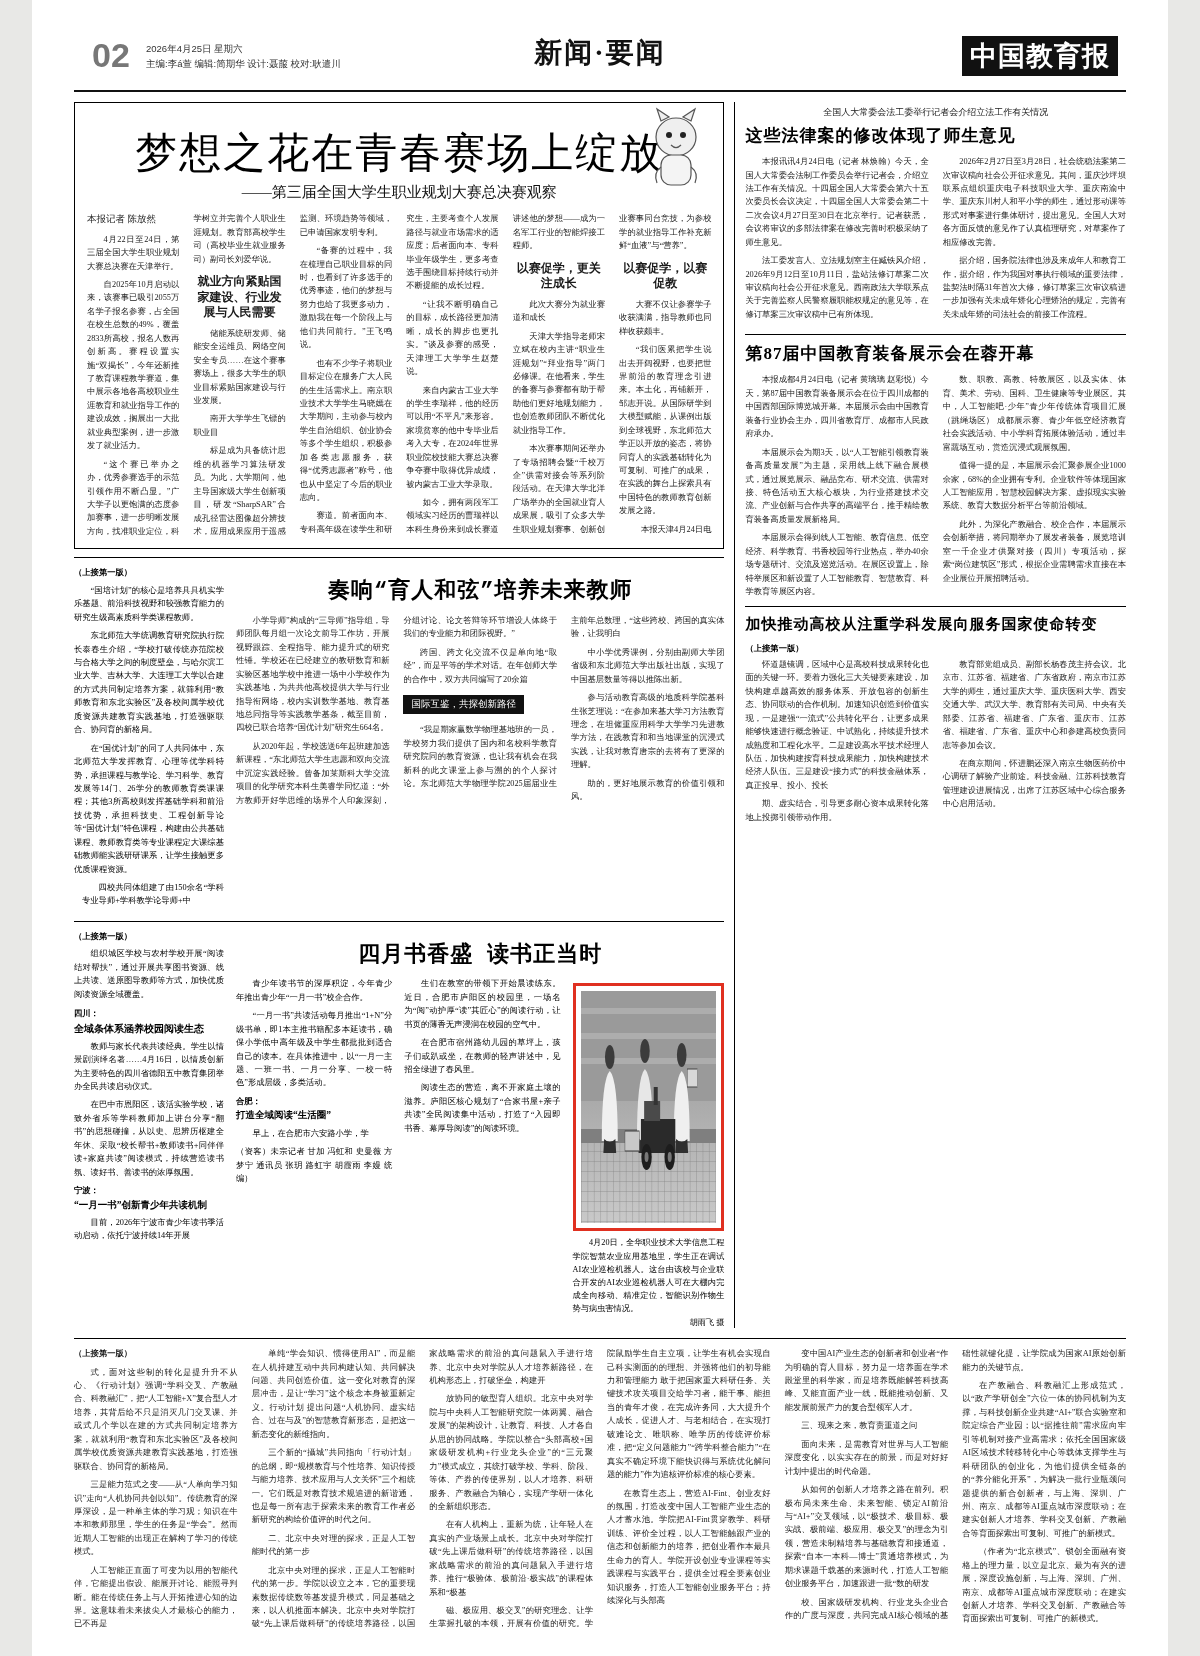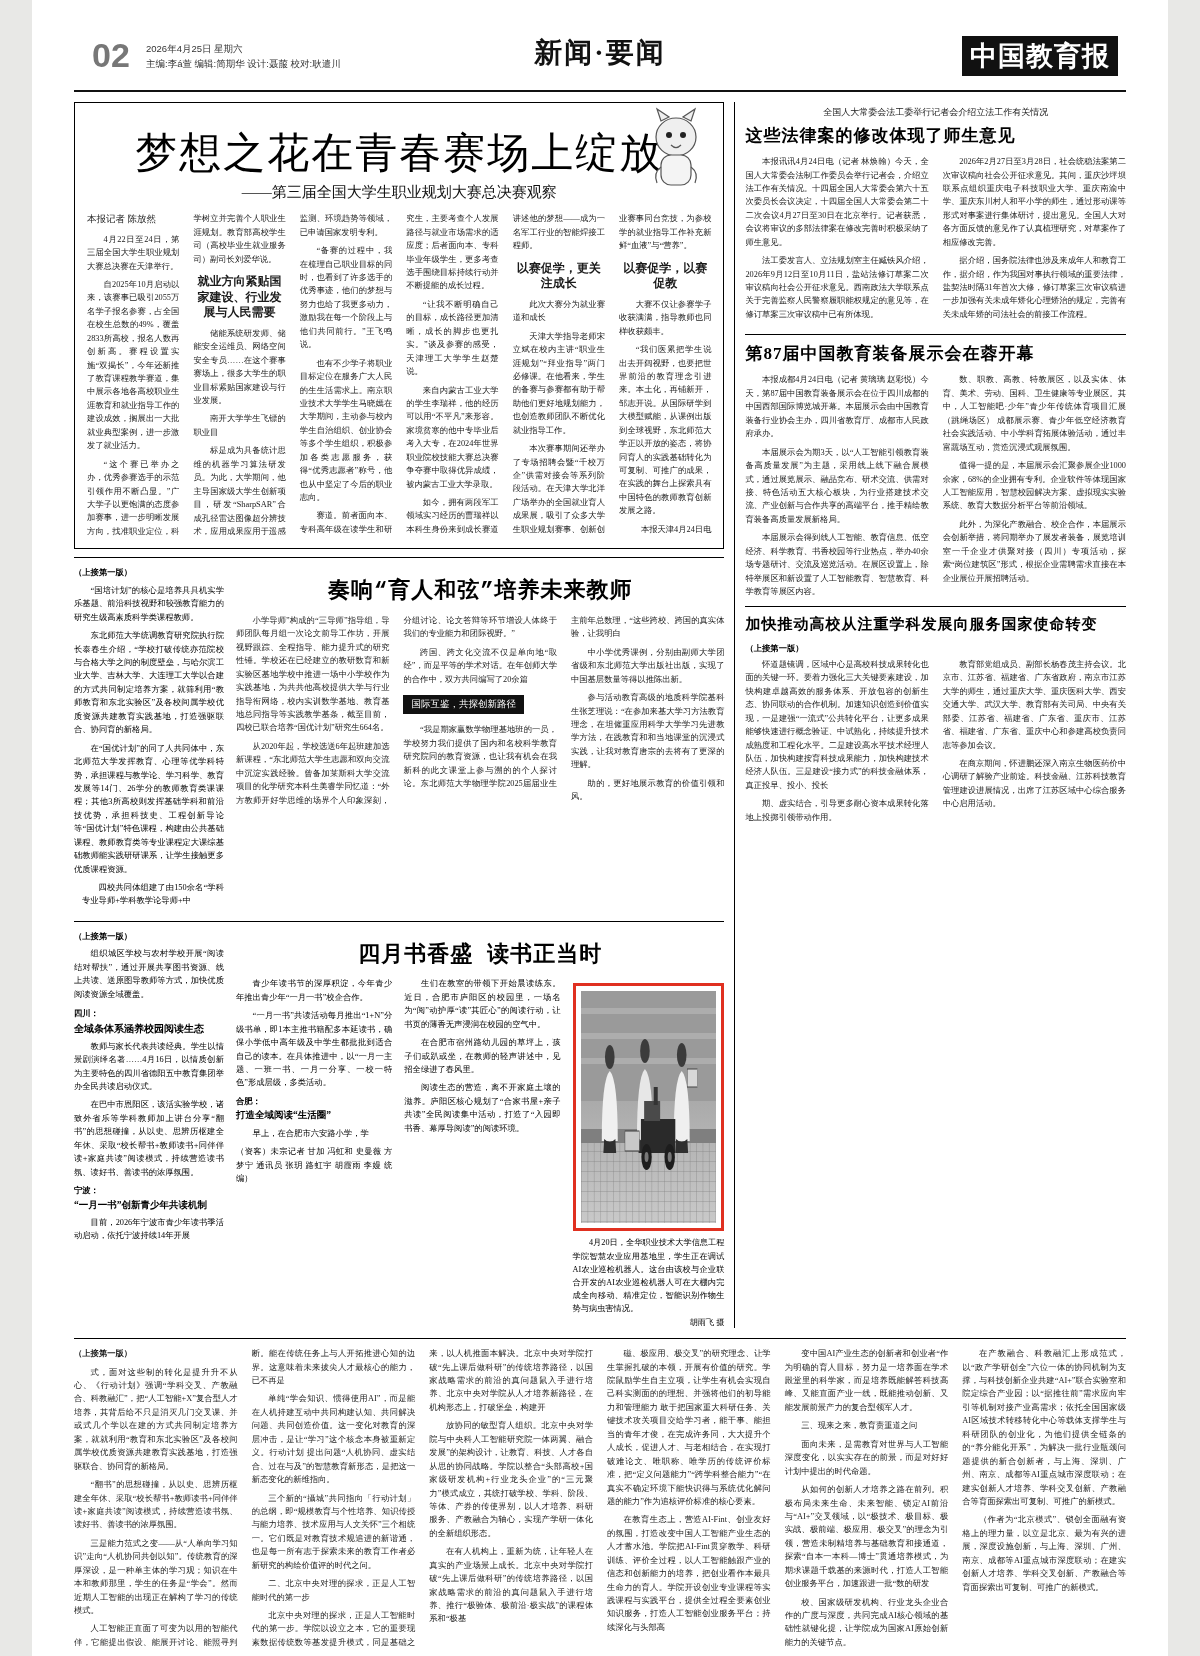--- a/index.html
+++ b/index.html
@@ -269,21 +269,20 @@
       </div>
 
     </div>
   </div>
 
   <div class="bottom">
     <div class="rule-h"></div>
     <div class="cols c6">
       <p style="text-indent:0" class="small-label">（上接第一版）</p>
       <p>式，面对这些制的转化是提升升不从心、《行动计划》强调“学科交叉、产教融合、科教融汇”，把“人工智能+X”复合型人才培养，其背后给不只是消灭几门交叉课、并或式几个学以在建的方式共同制定培养方案，就就利用“教育和东北实验区”及各校间属学校优质资源共建教育实践基地，打造强驱联合、协同育的新格局。</p>
-      <p>“翻书”的思想碰撞，从以史、思辨历枢建全年休、采取“校长帮书+教师读书+同伴伴读+家庭共读”阅读模式，持续营造读书氛、读好书、善读书的浓厚氛围。</p>
       <p>三是能力范式之变——从“人单向学习知识”走向“人机协同共创以知”。传统教育的深厚深设，是一种单主体的学习观；知识在牛本和教师那里，学生的任务是“学会”。然而近期人工智能的出现正在解构了学习的传统模式。</p>
       <p>人工智能正直面了可变为以用的智能代伴，它能提出假设、能展开讨论、能照寻判断。能在传统任务上与人开拓推进心知的边界。这意味着未来拔尖人才最核心的能力，已不再是</p>
       <p>单纯“学会知识、惯得使用AI”，而是能在人机持建互动中共同构建认知、共同解决问题、共同创造价值。这一变化对教育的深层冲击，是让“学习”这个核念本身被重新定义。行动计划  提出问题“人机协同、虚实结合、过在与及”的智慧教育新形态，是把这一新态变化的新维指向。</p>
       <p>三个新的“攝城”共同指向「行动计划」的总纲，即“规模教育与个性培养、知识传授与能力培养、技术应用与人文关怀”三个相统一。它们既是对教育技术规追进的新谐通，也是每一所有志于探索未来的教育工作者必新研究的构绘价值评的时代之问。</p>
       <p>二、北京中央对理的探求，正是人工智能时代的第一步</p>
       <p>北京中央对理的探求，正是人工智能时代的第一步。学院以设立之本，它的重要现素数据传统数等基发提升模式，同是基础之来，以人机推面本解决。北京中央对学院打破“先上课后做科研”的传统培养路径，以国家战略需求的前沿的真问题鼠入手进行培养、北京中央对学院从人才培养新路径，在机构形态上，打破堡垒，构建开</p>
       <p>放协同的敏型育人组织。北京中央对学院与中央科人工智能研究院一体两翼、融合发展”的架构设计，让教育、科技、人才各自从思的协同战略。学院以整合“头部高校+国家级研发机构+行业龙头企业”的“三元聚力”模式成立，其统打破学校、学科、阶段、等体、产券的传使界别，以人才培养、科研服务、产教融合为轴心，实现产学研一体化的全新组织形态。</p>
       <p>在有人机构上，重新为统，让年轻人在真实的产业场景上成长。北京中央对学院打破“先上课后做科研”的传统培养路径，以国家战略需求的前沿的真问题鼠入手进行培养、推行“极验体、极前沿·极实战”的课程体系和“极基</p>
       <p>磁、极应用、极交叉”的研究理念、让学生掌握扎破的本领，开展有价值的研究。学院鼠励学生自主立项，让学生有机会实现自己科实测面的的理想、并强将他们的初导能力和管理能力  敢于把国家重大科研任务、关键技术攻关项目交给学习者，能干事、能担当的青年才俊，在完成许务同，大大提升个人成长，促进人才、与老相结合，在实现打破难论文、唯职称、唯学历的传统评价标准，把“定义问题能力”“跨学科整合能力”“在真实不确定环境下能快识得与系统优化解问题的能力”作为追核评价标准的核心要素。</p>
       <p>在教育生态上，营造AI-Fint、创业友好的氛围，打造改变中国人工智能产业生态的人才蓄水池。学院把AI-Fint贯穿教学、科研训练、评价全过程，以人工智能触跟产业的信态和创新能力的培养，把创业看作本最具生命力的育人。学院开设创业专业课程等实践课程与实践平台，提供全过程全要素创业知识服务，打造人工智能创业服务平台；持续深化与头部高</p>

